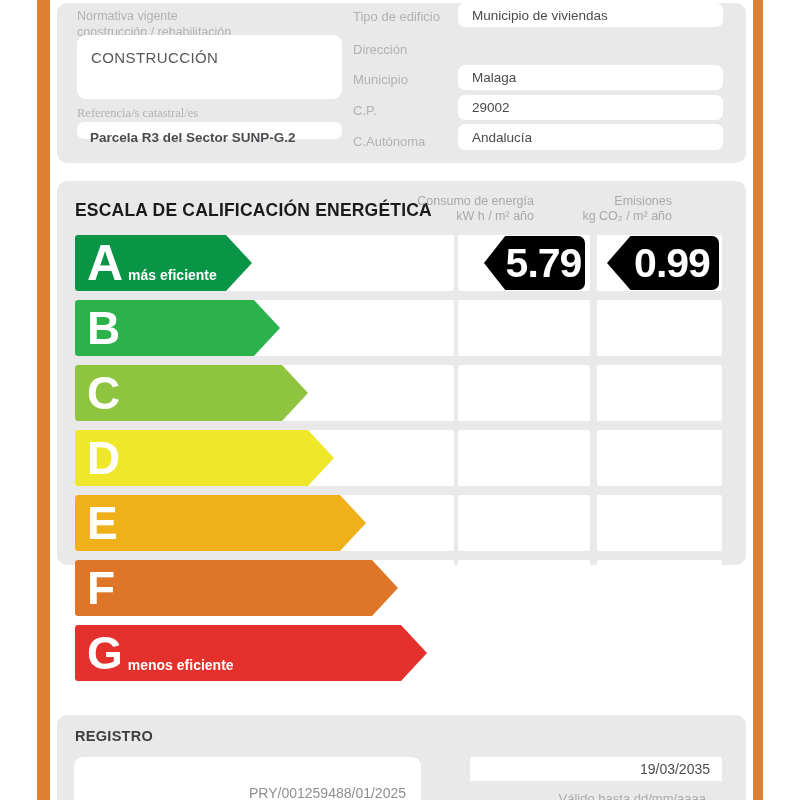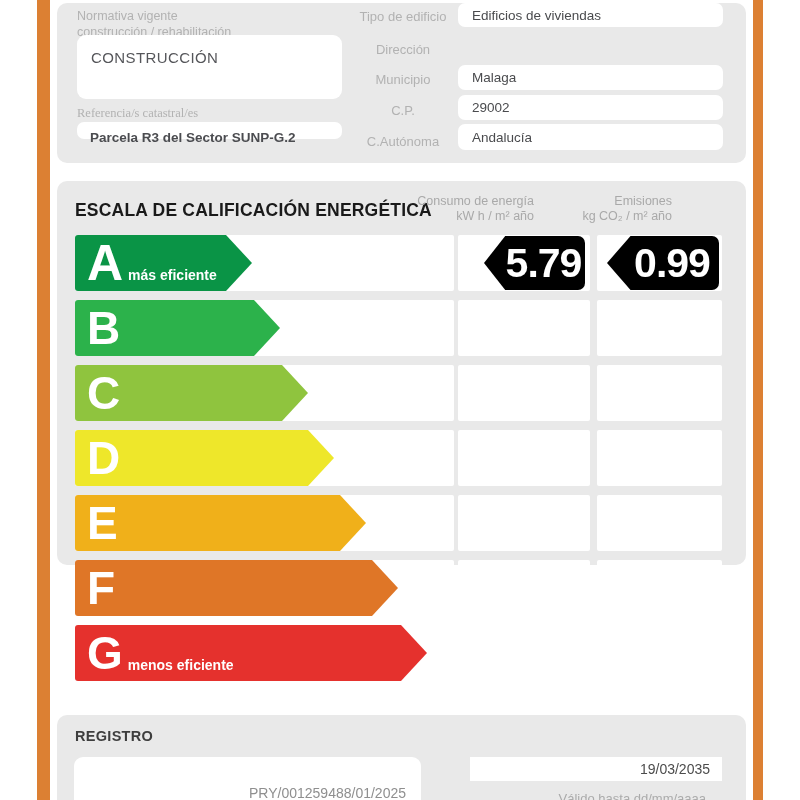--- a/index.html
+++ b/index.html
@@ -23,21 +23,21 @@
 
   
   .normativa-label { left:20px; top:5px; }
   .normativa-box { left:20px; top:32px; width:265px; height:64px; border-radius:9px;
                    padding:14px 0 0 14px; font-size:15px; letter-spacing:.4px; color:#55565a; }
   .referencia-label { left:20px; top:102px;font-family:Liberation Serif, serif; }
   .referencia-box { left:20px; top:119px; width:265px; height:17px; line-height:31px;
                     padding-left:13px; font-size:13.5px; font-weight:bold; color:#4b4c50; }
 
   
-  .f-label { left:296px; width:100px; font-size:13px;text-align:center; }
+  .f-label { left:296px; width:100px; font-size:13px; }
   .f-box { left:401px; width:265px; font-size:13.5px; padding-left:14px; }
   .lh { display:flex; align-items:center; }
   .dir-box { font-size:10px; line-height:1.32; padding-top:3px; font-weight:bold; color:#6a6b6e; }
 
   
   .scale-title { position:absolute; left:18px; top:19px; font-size:17.5px; font-weight:bold; color:#1a1a1a; letter-spacing:.2px; }
   .col-header { position:absolute; top:13px; text-align:right; color:#a9a9a9; font-size:12.5px; line-height:1.2; }
   .col-header.consumo   { left:325px; width:152px; }
   .col-header.emisiones { left:465px; width:150px; }
 
@@ -86,21 +86,21 @@
   <div class="glabel normativa-label">
     <div>Normativa vigente</div>
     <div>construcción / rehabilitación</div>
   </div>
   <div class="wbox normativa-box">CONSTRUCCIÓN</div>
 
   <div class="glabel referencia-label">Referencia/s catastral/es</div>
   <div class="wbox referencia-box">Parcela R3 del Sector SUNP-G.2</div>
 
   <div class="glabel f-label" style="top:6px">Tipo de edificio</div>
-  <div class="wbox f-box lh" style="top:0; height:24px">Edificios de viviendas</div>
+  <div class="wbox f-box lh" style="top:0; height:24px">Municipio de viviendas</div>
 
   <div class="glabel f-label" style="top:39px">Dirección</div>
 
   <div class="glabel f-label" style="top:69px">Municipio</div>
   <div class="wbox f-box lh" style="top:62px; height:25px">Malaga</div>
 
   <div class="glabel f-label" style="top:100px">C.P.</div>
   <div class="wbox f-box lh" style="top:92px; height:25px">29002</div>
 
   <div class="glabel f-label" style="top:131px">C.Autónoma</div>

